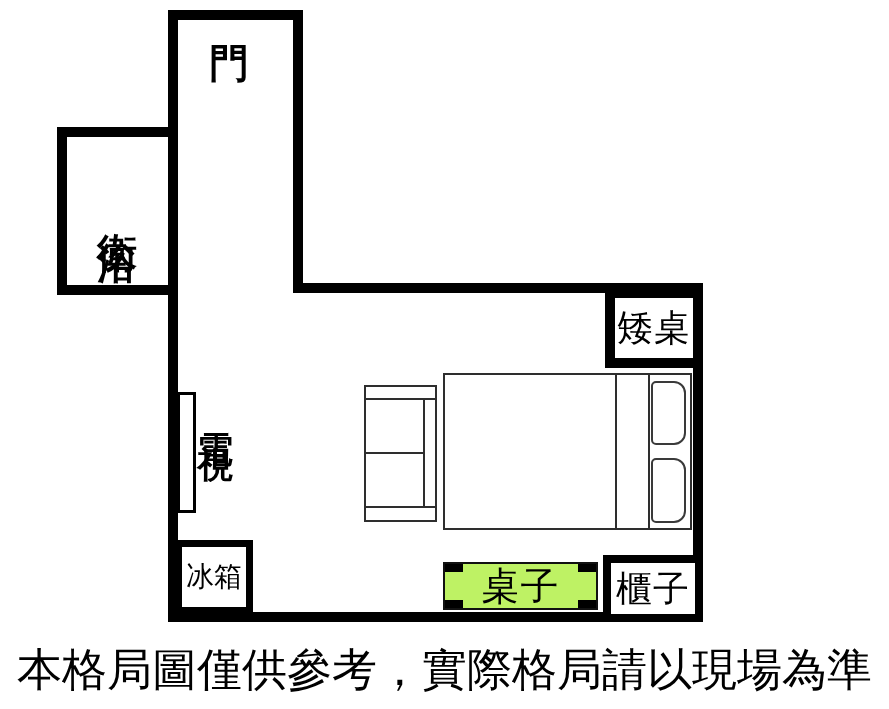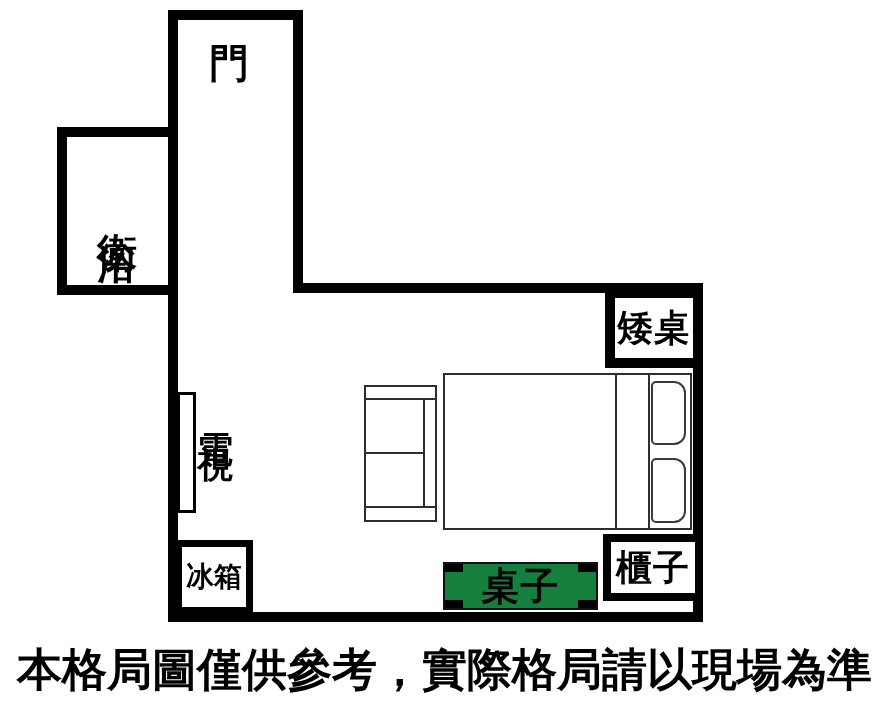--- a/index.html
+++ b/index.html
@@ -33,24 +33,24 @@
     box-sizing: border-box;
     background: #ffffff;
     border: 10px solid #000000;
     display: flex;
     align-items: center;
     justify-content: center;
   }
   .bathroom { left: 57px; top: 127px; width: 121px; height: 168px; }
   .low-table { left: 605px; top: 288px; width: 98px; height: 80px; border-width: 10px; }
   .fridge   { left: 175px; top: 540px; width: 78px;  height: 74px; border-width: 7px; }
-  .cabinet  { left: 603px; top: 534px; width: 100px; height: 67px; border-width: 8px; }
+  .cabinet  { left: 603px; top: 555px; width: 100px; height: 67px; border-width: 8px; }
 
   .label {
-    font-weight: bold;
+    font-weight: normal;
     color: #000;
     white-space: nowrap;
     line-height: 1;
   }
   .label-h { font-size: 36px; letter-spacing: 1px; }
   .label-v {
     writing-mode: vertical-rl;
     text-orientation: upright;
     font-size: 40px;
     font-weight: bold;
@@ -128,21 +128,21 @@
   .sofa-back       { left: 57px; top: 11px; width: 2px; height: 110px; }
   .sofa-cushion    { left: 0; top: 65px; width: 57px; height: 2px; }
 
   
   .desk {
     position: absolute;
     left: 443px; top: 562px;
     width: 155px; height: 48px;
     box-sizing: border-box;
     border: 2px solid #111;
-    background: #15803d;
+    background: #bef264;
     display: flex;
     align-items: center;
     justify-content: center;
   }
   .desk-tab {
     position: absolute;
     width: 18px; height: 8px;
     background: #000;
   }
   .tab-tl { left: 0; top: 0; }
@@ -152,21 +152,21 @@
   .desk .label-h { font-size: 38px; }
 
   .fridge .label-h { font-size: 28px; letter-spacing: 0; }
 
   .caption {
     position: absolute;
     left: 0; right: 0;
     top: 640px;
     text-align: center;
     font-size: 45px;
-    font-weight: bold;
+    font-weight: normal;
     color: #000;
     white-space: nowrap;
   }
 </style>
 </head>
 <body>
 
 <div class="canvas">
 
   <div class="wall wall-top-entry"></div>

